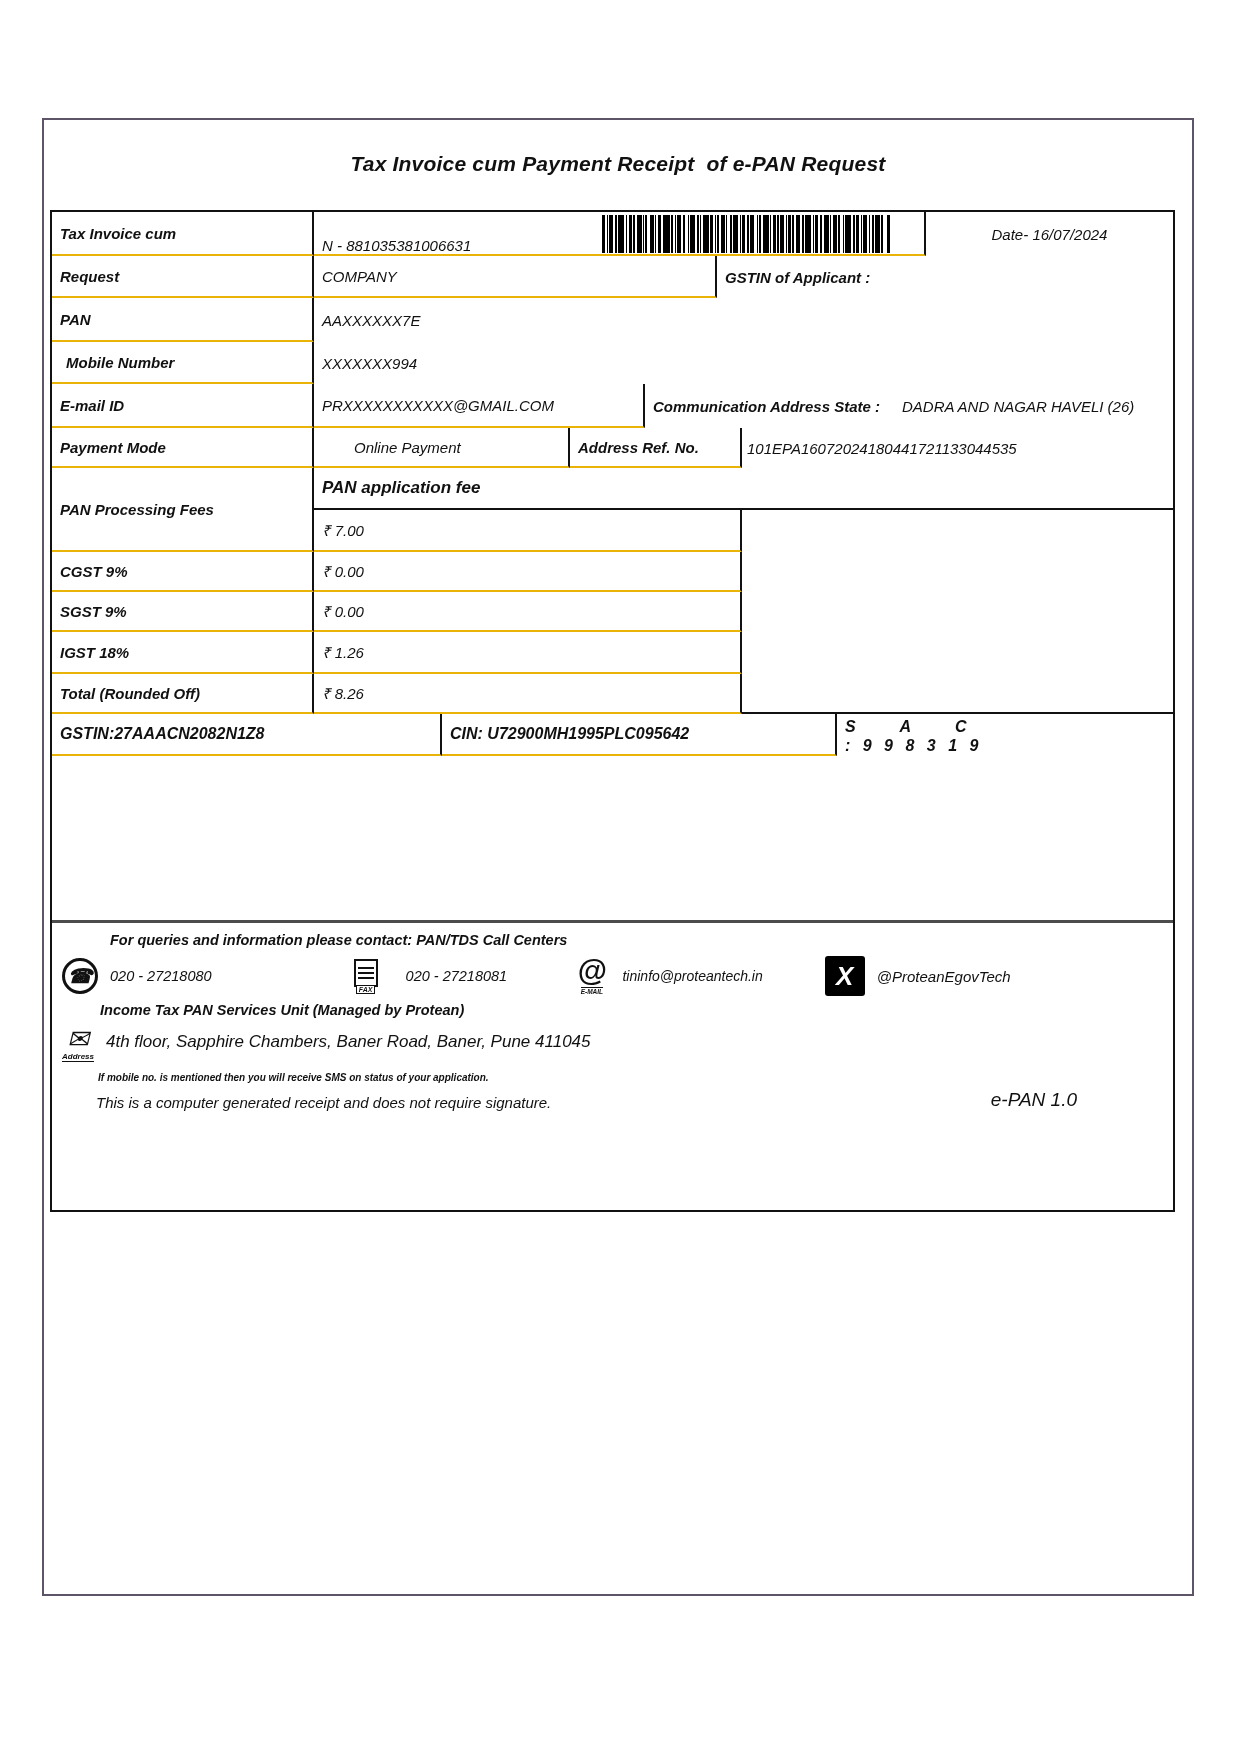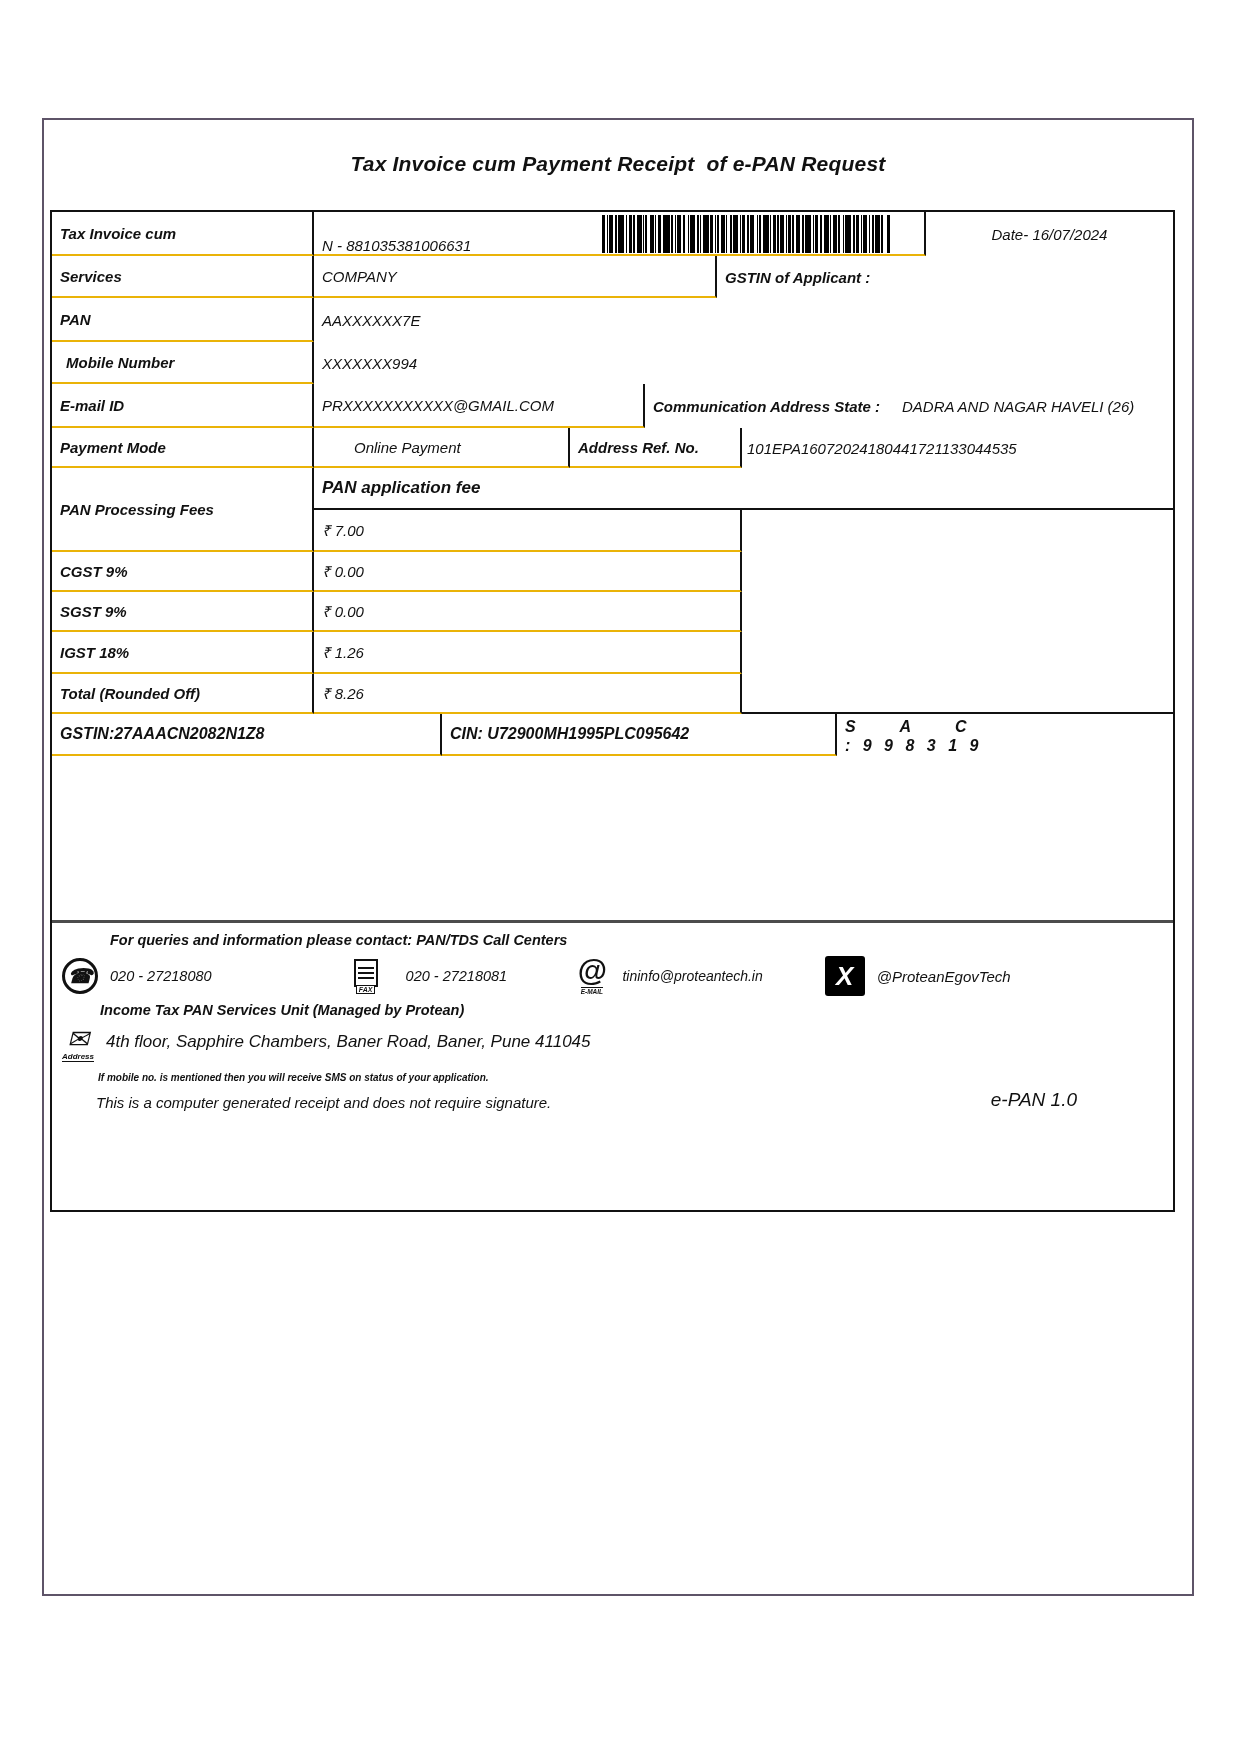--- a/index.html
+++ b/index.html
@@ -210,21 +210,21 @@
               <span style="width: 1px;"></span>
               <span class="bar" style="width: 2px;"></span>
               <span style="width: 4px;"></span>
               <span class="bar" style="width: 3px;"></span>
             </span>
         </div>
         <div class="c noR centered fill">Date- 16/07/2024</div>
       </div>
 
       <div class="trow" style="height:42px;">
-        <div class="c lab">Services</div>
+        <div class="c lab">Request</div>
         <div class="c" style="width:403px;flex:0 0 403px;">COMPANY</div>
         <div class="c noR bold fill">GSTIN of Applicant :</div>
       </div>
 
       <div class="trow" style="height:44px;">
         <div class="c lab">PAN</div>
         <div class="c noR fill">AAXXXXXX7E</div>
       </div>
 
       <div class="trow" style="height:42px;">

